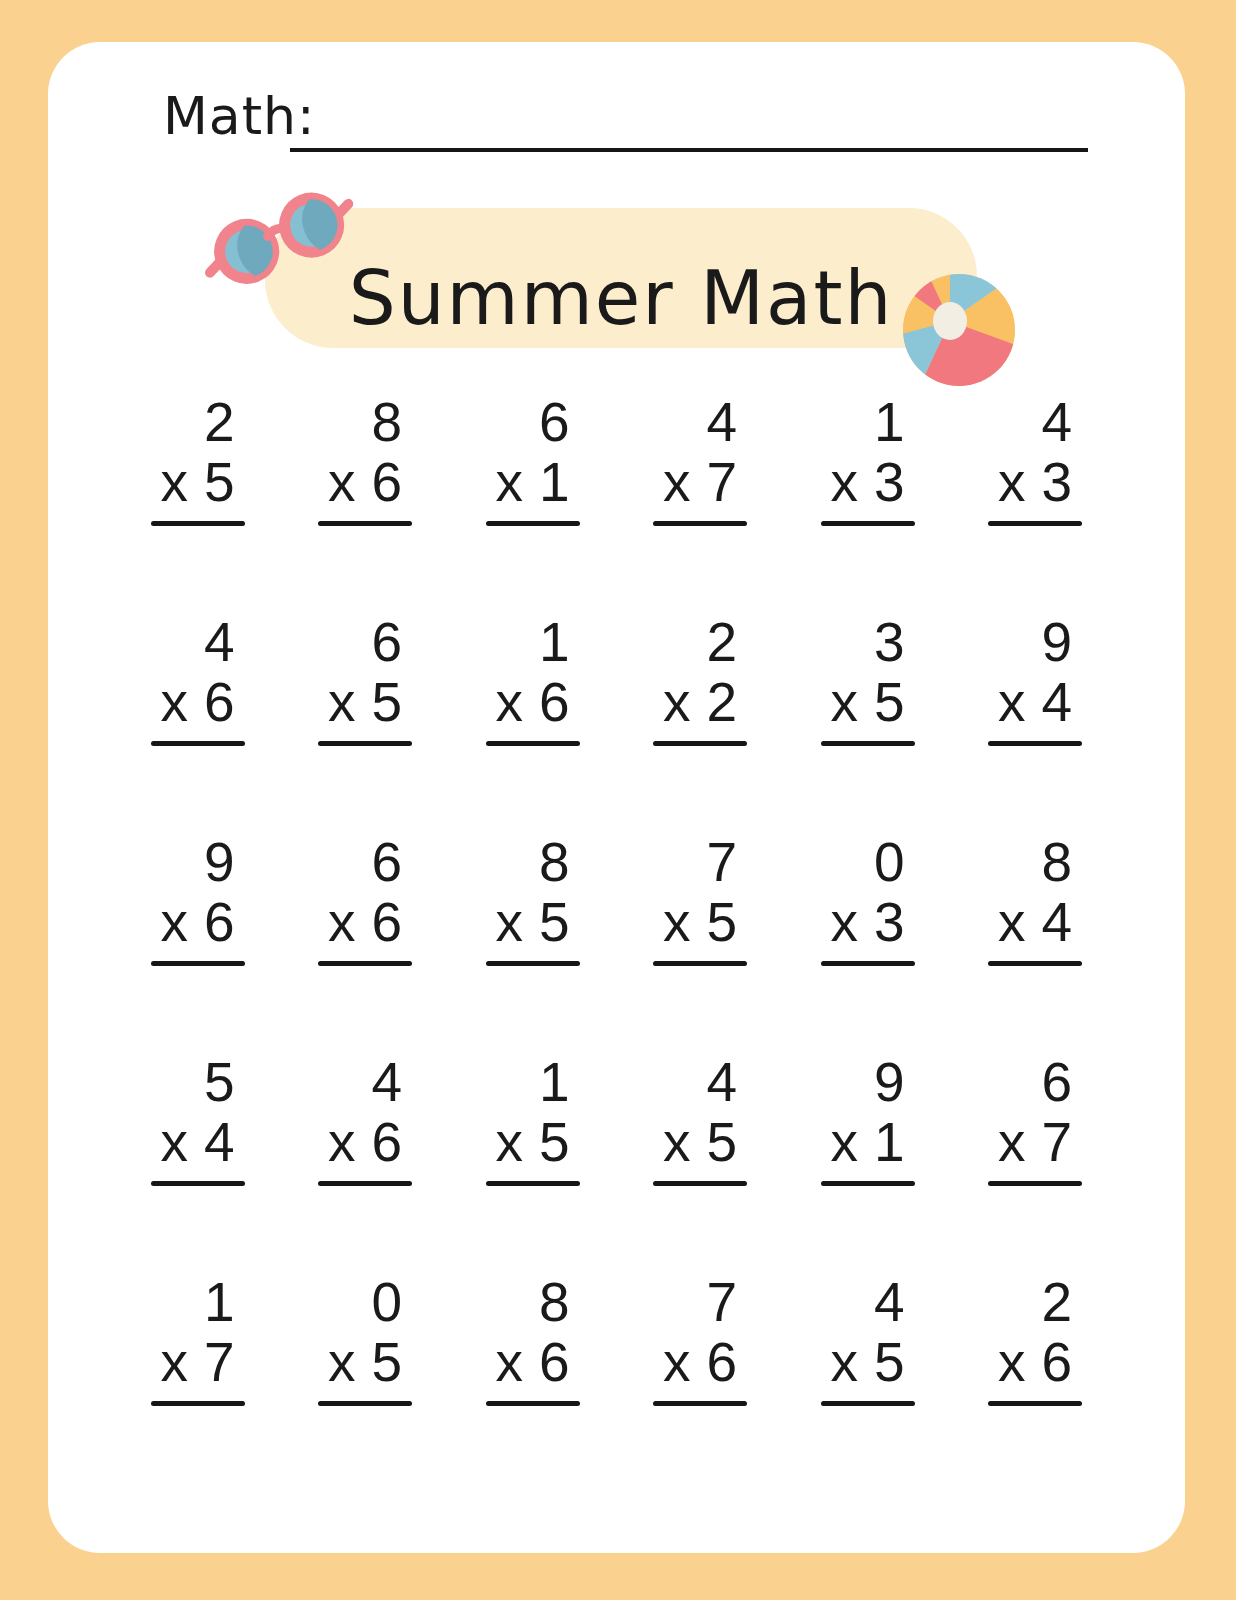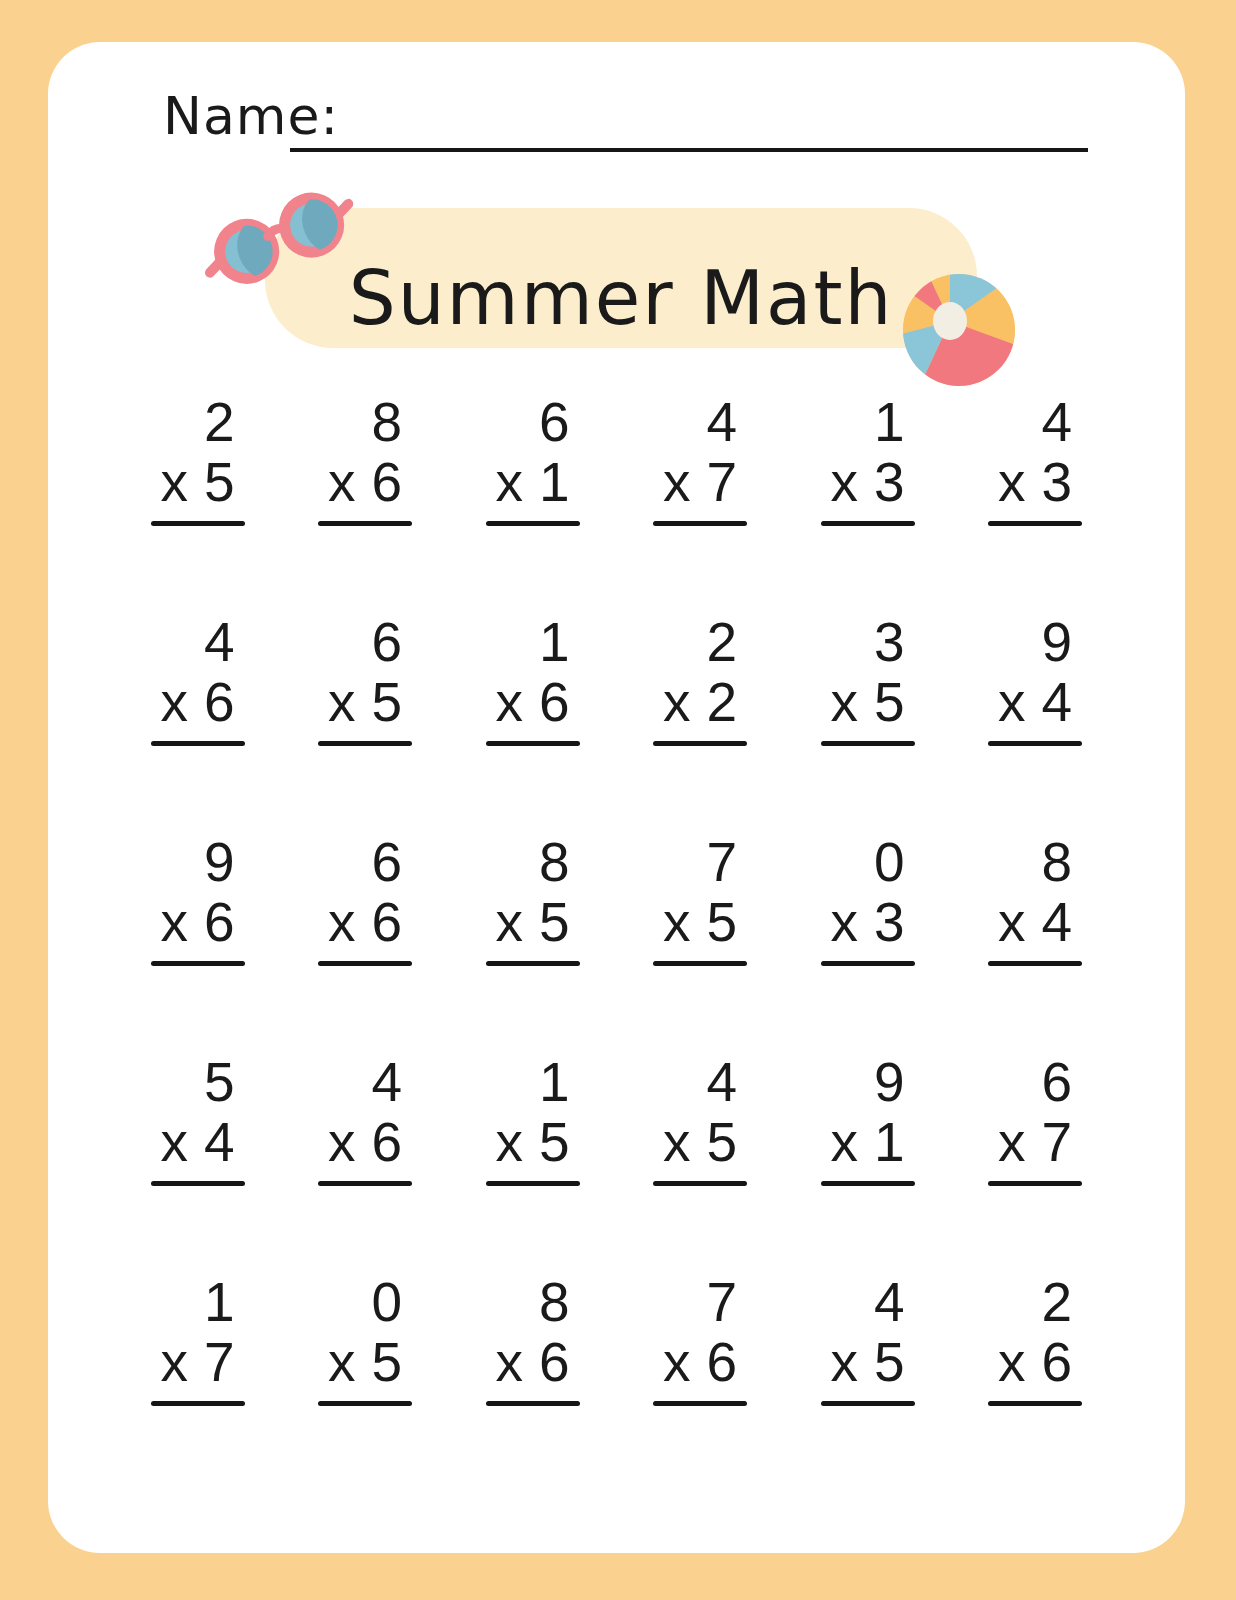--- a/index.html
+++ b/index.html
@@ -47,21 +47,21 @@
   .problem .bottom{display:flex;gap:16px;padding-right:10px;}
   .problem .answer-line{
     width:94px;height:5px;background:#161616;border-radius:3px;margin-top:9px;
   }
 </style>
 </head>
 <body>
 
 <div class="card"></div>
 
-<div class="name-label">Name:</div>
+<div class="name-label">Math:</div>
 <div class="name-line"></div>
 
 <div class="banner"></div>
 <div class="title">Summer Math</div>
 
 <svg class="sunglasses" viewBox="0 0 160 130" aria-hidden="true">
   <g transform="rotate(-22 80 65)">
     <defs>
       <clipPath id="lensL">
           <circle cx="45" cy="68" r="26"></circle>

